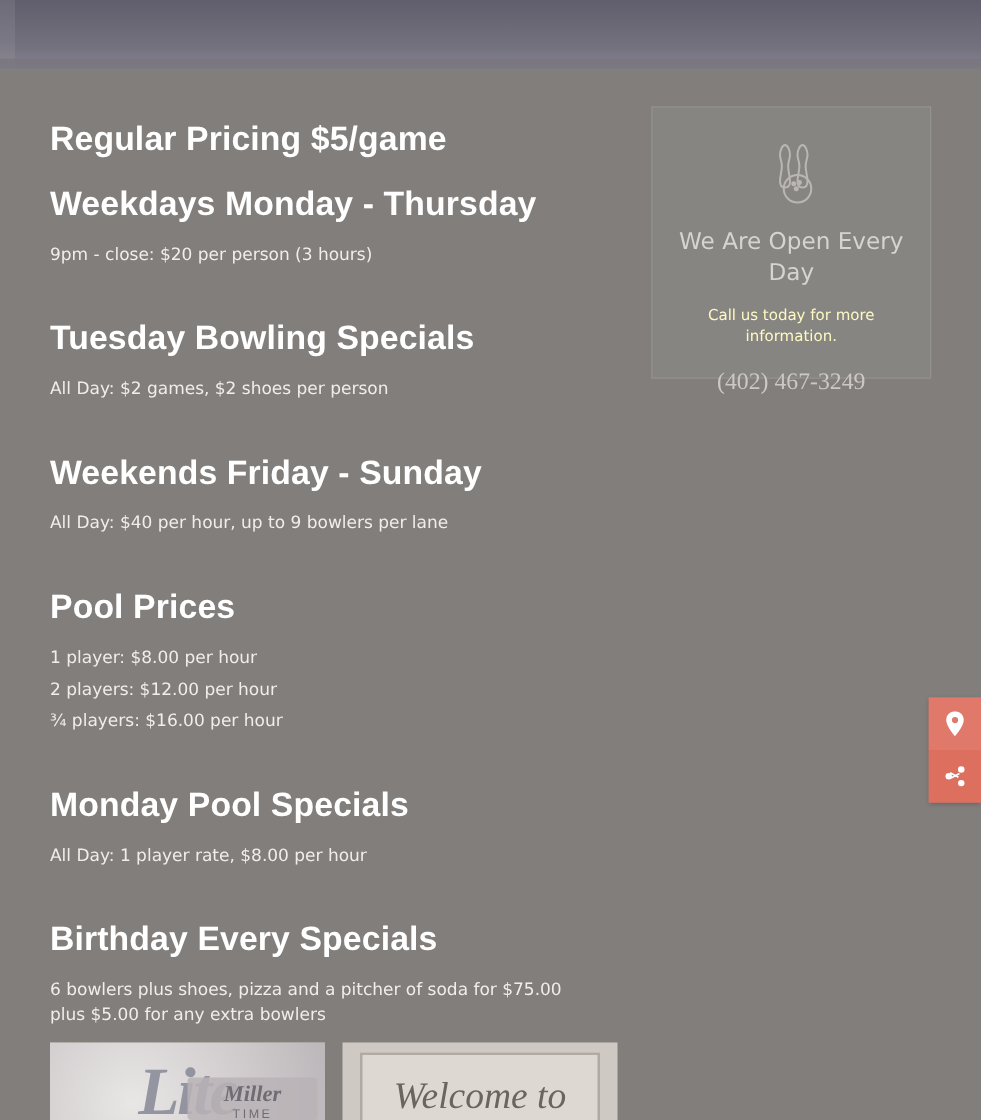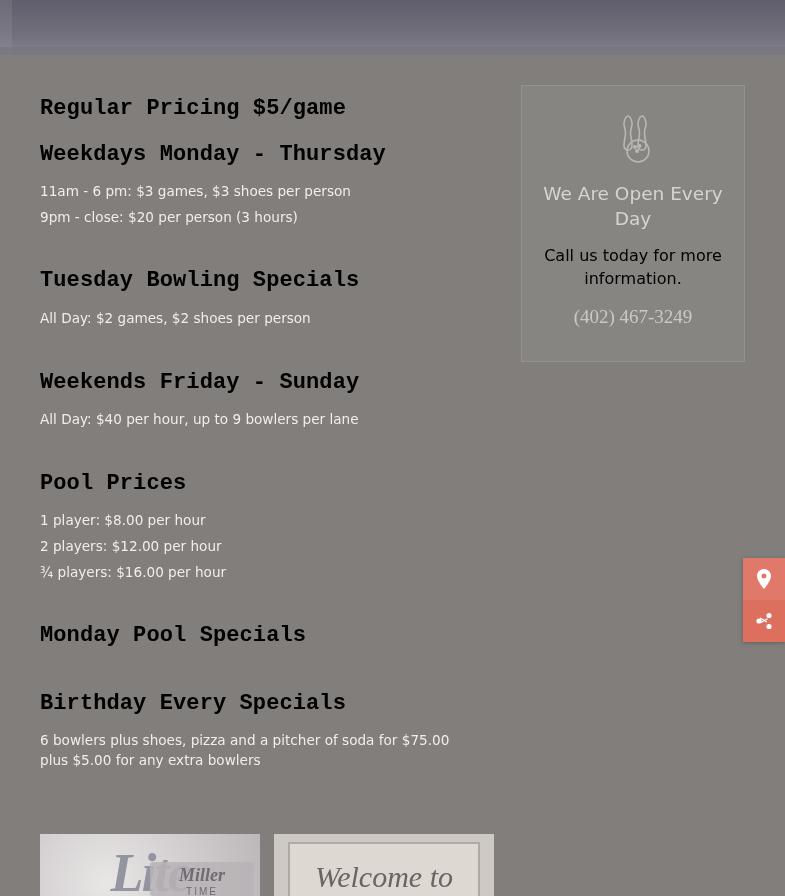--- a/index.html
+++ b/index.html
@@ -49,24 +49,24 @@
     background: #817e7b;
   }
   
   .main-col {
     position: absolute;
     left: 40px;
     top: 40px;
     width: 460px;
   }
   h2.sec {
-    font-family: Liberation Mono, monospace;
-    font-size: 22px;
+    font-family: Liberation Sans, sans-serif;
+    font-size: 27px;
     font-weight: 600;
-    color: #000000;
+    color: #ffffff;
     margin: 0 0 14px 0;
     letter-spacing: .1px;
     line-height: 1.25;
   }
   h2.sec.first { margin-top: 0; }
   .blk { margin-bottom: 40px; }
   .blk p {
     margin: 0 0 6px 0;
     font-size: 13.6px;
     line-height: 1.45;
@@ -74,44 +74,44 @@
     font-family: "DejaVu Sans", sans-serif;
   }
   .blk p:last-child { margin-bottom: 0; }
   .group-gap { margin-bottom: 18px; }
   
   .card {
     position: absolute;
     left: 521px;
     top: 30px;
     width: 224px;
-    height: 277px;
+    height: 218px;
     background: rgba(255,255,255,.055);
     border: 1px solid rgba(255,255,255,.11);
     text-align: center;
     padding: 28px 18px 0 18px;
   }
   .card-icon {
     width: 62px; height: 50px;
     margin: 0 auto 18px auto;
     opacity: .62;
   }
   .card h3 {
     margin: 0 0 12px 0;
     font-family: "DejaVu Sans", sans-serif;
     font-size: 18.5px;
     font-weight: 400;
     line-height: 1.35;
     color: #d7d3d0;
   }
   .card p.sub {
     margin: 0 0 16px 0;
-    font-size: 16px;
+    font-size: 12px;
     line-height: 1.45;
-    color: #000000;
+    color: #fef9c3;
     font-family: "DejaVu Sans", sans-serif;
   }
   .card .phone {
     font-family: Liberation Serif, serif;
     font-size: 19px;
     color: #cdc8c5;
     text-decoration: none;
     display: block;
   }
   
@@ -243,21 +243,20 @@
   <div class="content">
 
     <div class="main-col">
 
       <div class="blk group-gap">
         <h2 class="sec first">Regular Pricing $5/game</h2>
       </div>
 
       <div class="blk">
         <h2 class="sec">Weekdays Monday - Thursday</h2>
-        <p>11am - 6 pm: $3 games, $3 shoes per person</p>
         <p>9pm - close: $20 per person (3 hours)</p>
       </div>
 
       <div class="blk">
         <h2 class="sec">Tuesday Bowling Specials</h2>
         <p>All Day: $2 games, $2 shoes per person</p>
       </div>
 
       <div class="blk">
         <h2 class="sec">Weekends Friday - Sunday</h2>
@@ -266,20 +265,21 @@
 
       <div class="blk">
         <h2 class="sec">Pool Prices</h2>
         <p>1 player: $8.00 per hour</p>
         <p>2 players: $12.00 per hour</p>
         <p>¾ players: $16.00 per hour</p>
       </div>
 
       <div class="blk">
         <h2 class="sec">Monday Pool Specials</h2>
+        <p>All Day: 1 player rate, $8.00 per hour</p>
       </div>
 
       <div class="blk">
         <h2 class="sec">Birthday Every Specials</h2>
         <p style="max-width:440px">6 bowlers plus shoes, pizza and a pitcher of soda for $75.00 plus $5.00 for any extra bowlers</p>
       </div>
 
     </div>
 
     <div class="card">

